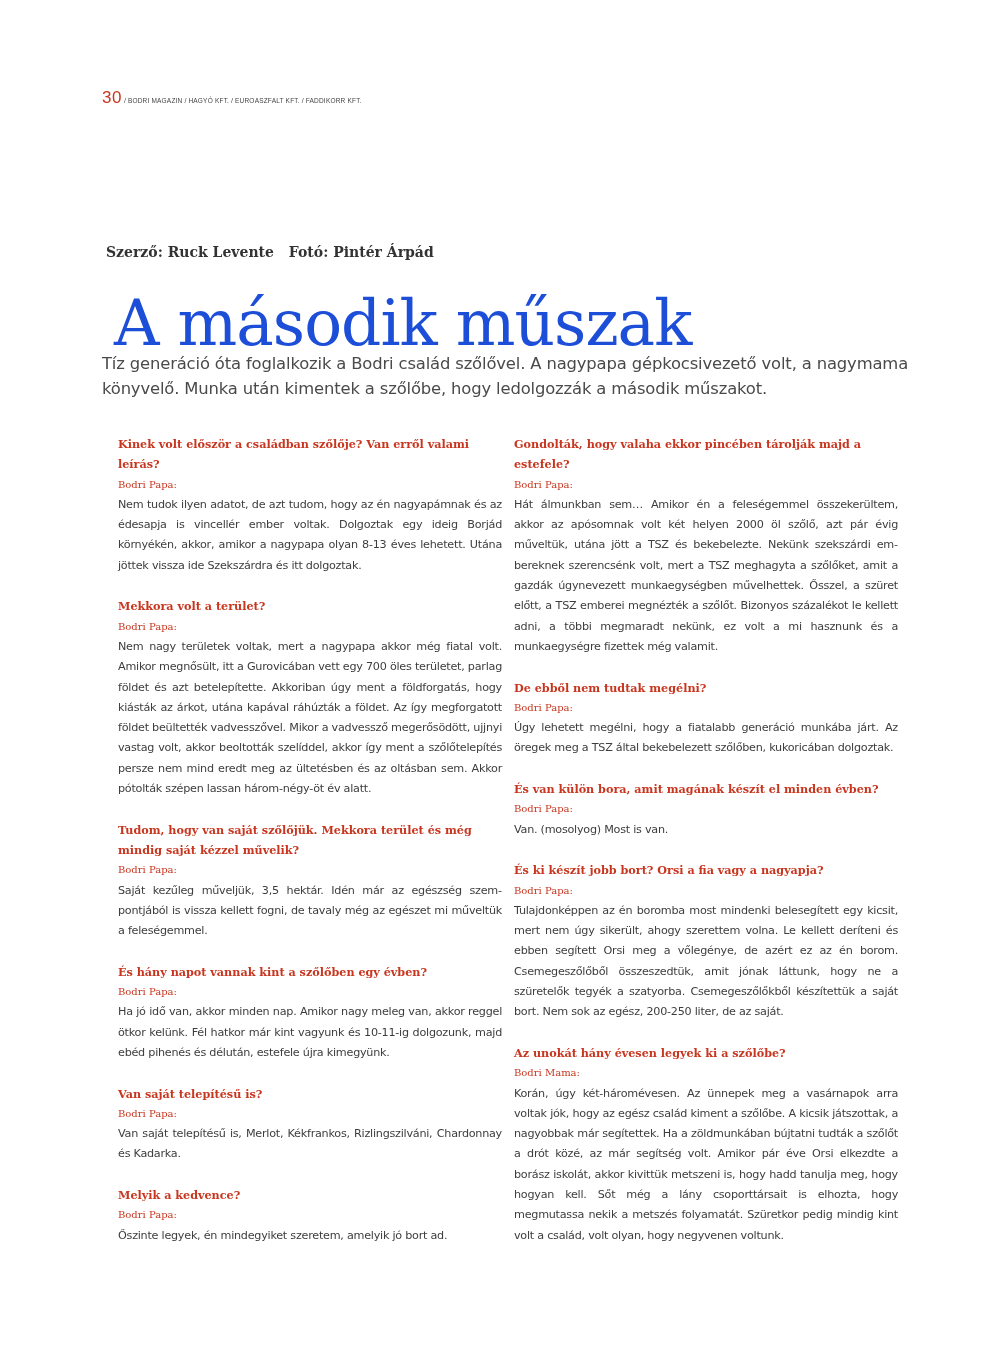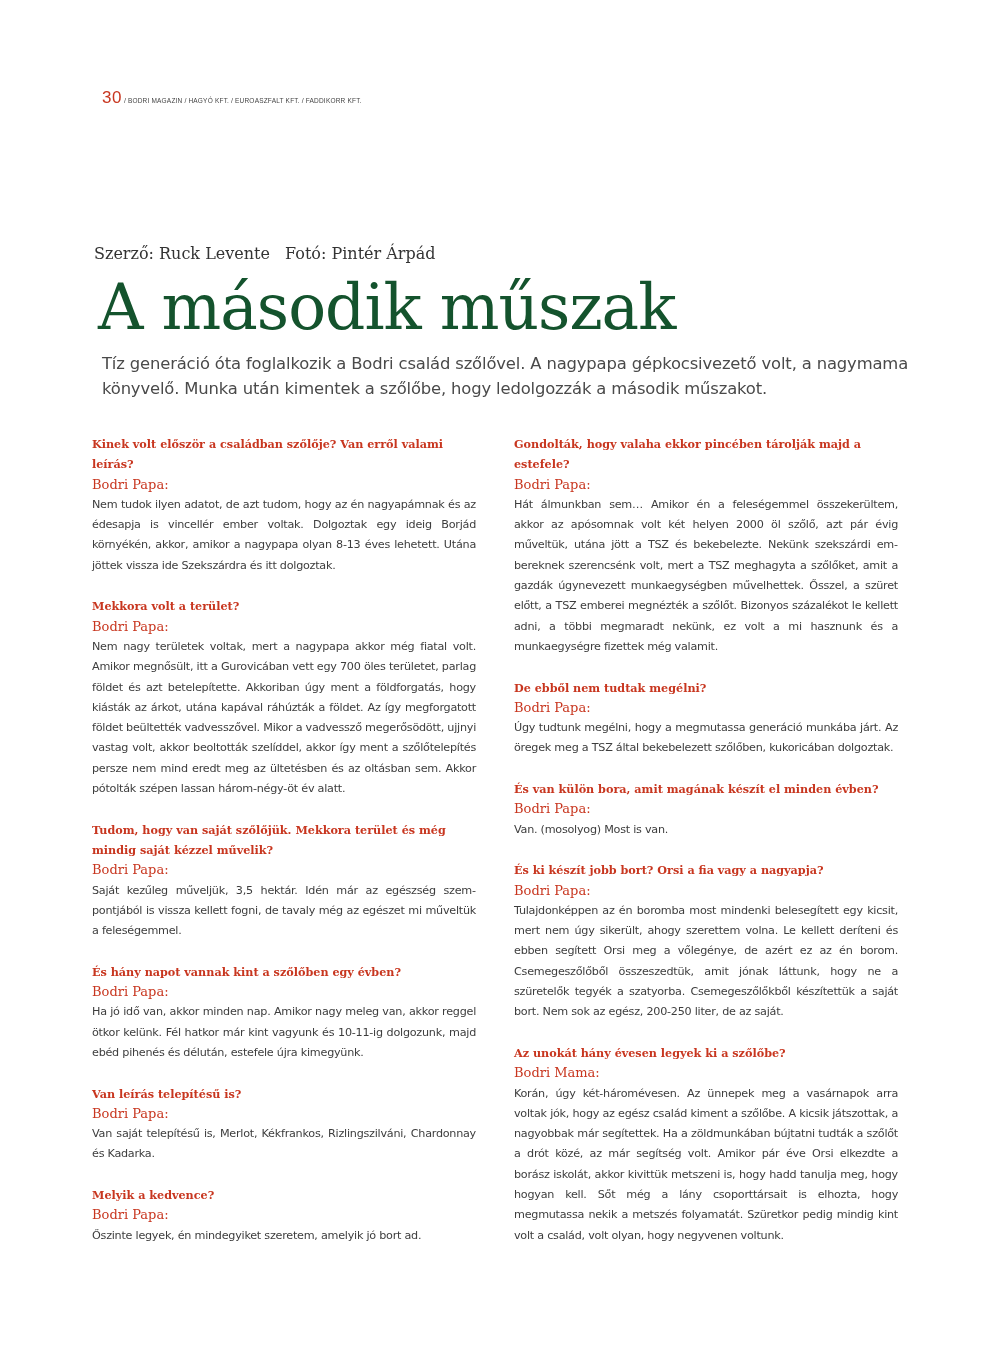--- a/index.html
+++ b/index.html
@@ -9,48 +9,48 @@
   }
   .header-line {
     position: absolute; left: 102px; top: 88px;
     display: flex; align-items: baseline; gap: 0;
     font-family: "Liberation Sans", sans-serif;
   }
   .page-number { color: #c8361f; font-size: 17px; letter-spacing: 0.5px; }
   .crumb { font-size: 6.5px; color: #444; text-transform: uppercase; letter-spacing: 0.2px; }
   .crumb-sep { font-size: 7px; color: #444; margin: 0 2px; }
   .credits {
-    position: absolute; left: 94px; top: 244px;
-    font-family: "DejaVu Serif", serif; font-size: 16px; color: #333;
+    position: absolute; left: 106px; top: 244px;
+    font-family: "DejaVu Serif", serif; font-size: 14px; color: #333; font-weight: bold;
   }
   .credits span { margin-right: 10px; }
   .title {
-    position: absolute; left: 98px; top: 268px; margin: 0;
+    position: absolute; left: 98px; top: 268px; margin: 16px;
     font-family: "DejaVu Serif", serif; font-weight: normal;
-    font-size: 63px; color: #14532d; letter-spacing: -1px; line-height: 80px;
+    font-size: 63px; color: #1d4ed8; letter-spacing: -1px; line-height: 80px;
   }
   .lead {
     position: absolute; left: 102px; top: 351px; width: 810px; margin: 0;
     font-family: "DejaVu Sans", sans-serif; font-weight: 400;
     font-size: 16.4px; line-height: 25px; color: #4a4a4a;
     letter-spacing: -0.15px;
   }
   .col {
     position: absolute; top: 434px; width: 384px;
     font-size: 11.2px; line-height: 20.3px;
   }
-  .col-left { left: 92px; }
+  .col-left { left: 118px; }
   .col-right { left: 514px; }
   .qa { margin-bottom: 20.3px; }
   .q {
     font-family: "DejaVu Serif", serif; font-weight: bold; color: #c8361f;
     font-size: 11.2px; margin: 0;
   }
   .speaker {
-    font-family: "DejaVu Serif", serif; color: #c8361f; font-size: 13px; margin: 0;
+    font-family: "DejaVu Serif", serif; color: #c8361f; font-size: 10px; margin: 0;
   }
   .a {
     margin: 0; text-align: justify; color: #3d3d3d; letter-spacing: -0.25px;
     hyphens: manual;
   }
 </style>
 </head>
 <body>
 
 <div class="header-line">
@@ -89,41 +89,41 @@
     <p class="q">Tudom, hogy van saját szőlőjük. Mekkora terület és még min­dig saját kézzel művelik?</p>
     <p class="speaker">Bodri Papa:</p>
     <p class="a">Saját kezűleg műveljük, 3,5 hektár. Idén már az egészség szem­pontjából is vissza kellett fogni, de tavaly még az egészet mi műveltük a feleségemmel.</p>
   </div>
   <div class="qa">
     <p class="q">És hány napot vannak kint a szőlőben egy évben?</p>
     <p class="speaker">Bodri Papa:</p>
     <p class="a">Ha jó idő van, akkor minden nap. Amikor nagy meleg van, akkor reggel ötkor kelünk. Fél hatkor már kint vagyunk és 10-11-ig dolgo­zunk, majd ebéd pihenés és délután, estefele újra kimegyünk.</p>
   </div>
   <div class="qa">
-    <p class="q">Van leírás telepítésű is?</p>
+    <p class="q">Van saját telepítésű is?</p>
     <p class="speaker">Bodri Papa:</p>
     <p class="a">Van saját telepítésű is, Merlot, Kékfrankos, Rizlingszilváni, Chardon­nay és Kadarka.</p>
   </div>
   <div class="qa">
     <p class="q">Melyik a kedvence?</p>
     <p class="speaker">Bodri Papa:</p>
     <p class="a">Őszinte legyek, én mindegyiket szeretem, amelyik jó bort ad.</p>
   </div>
 </div>
 
 <div class="col col-right">
   <div class="qa">
     <p class="q">Gondolták, hogy valaha ekkor pincében tárolják majd a estefele?</p>
     <p class="speaker">Bodri Papa:</p>
     <p class="a">Hát álmunkban sem… Amikor én a feleségemmel összekerültem, akkor az apósomnak volt két helyen 2000 öl szőlő, azt pár évig műveltük, utána jött a TSZ és bekebelezte. Nekünk szekszárdi em­bereknek szerencsénk volt, mert a TSZ meghagyta a szőlőket, amit a gazdák úgynevezett munkaegységben művelhettek. Ősszel, a szüret előtt, a TSZ emberei megnézték a szőlőt. Bizonyos száza­lékot le kellett adni, a többi megmaradt nekünk, ez volt a mi hasz­nunk és a munkaegységre fizettek még valamit.</p>
   </div>
   <div class="qa">
     <p class="q">De ebből nem tudtak megélni?</p>
     <p class="speaker">Bodri Papa:</p>
-    <p class="a">Úgy tudtunk megélni, hogy a megmutassa generáció munkába járt. Az öregek meg a TSZ által bekebelezett szőlőben, kukoricában dolgoztak.</p>
+    <p class="a">Úgy lehetett megélni, hogy a fiatalabb generáció munkába járt. Az öregek meg a TSZ által bekebelezett szőlőben, kukoricában dolgoztak.</p>
   </div>
   <div class="qa">
     <p class="q">És van külön bora, amit magának készít el minden évben?</p>
     <p class="speaker">Bodri Papa:</p>
     <p class="a">Van. (mosolyog) Most is van.</p>
   </div>
   <div class="qa">
     <p class="q">És ki készít jobb bort? Orsi a fia vagy a nagyapja?</p>
     <p class="speaker">Bodri Papa:</p>
     <p class="a">Tulajdonképpen az én boromba most mindenki belesegített egy kicsit, mert nem úgy sikerült, ahogy szerettem volna. Le kellett de­ríteni és ebben segített Orsi meg a vőlegénye, de azért ez az én borom. Csemegeszőlőből összeszedtük, amit jónak láttunk, hogy ne a szüretelők tegyék a szatyorba. Csemegeszőlőkből készítettük a saját bort. Nem sok az egész, 200-250 liter, de az saját.</p>

